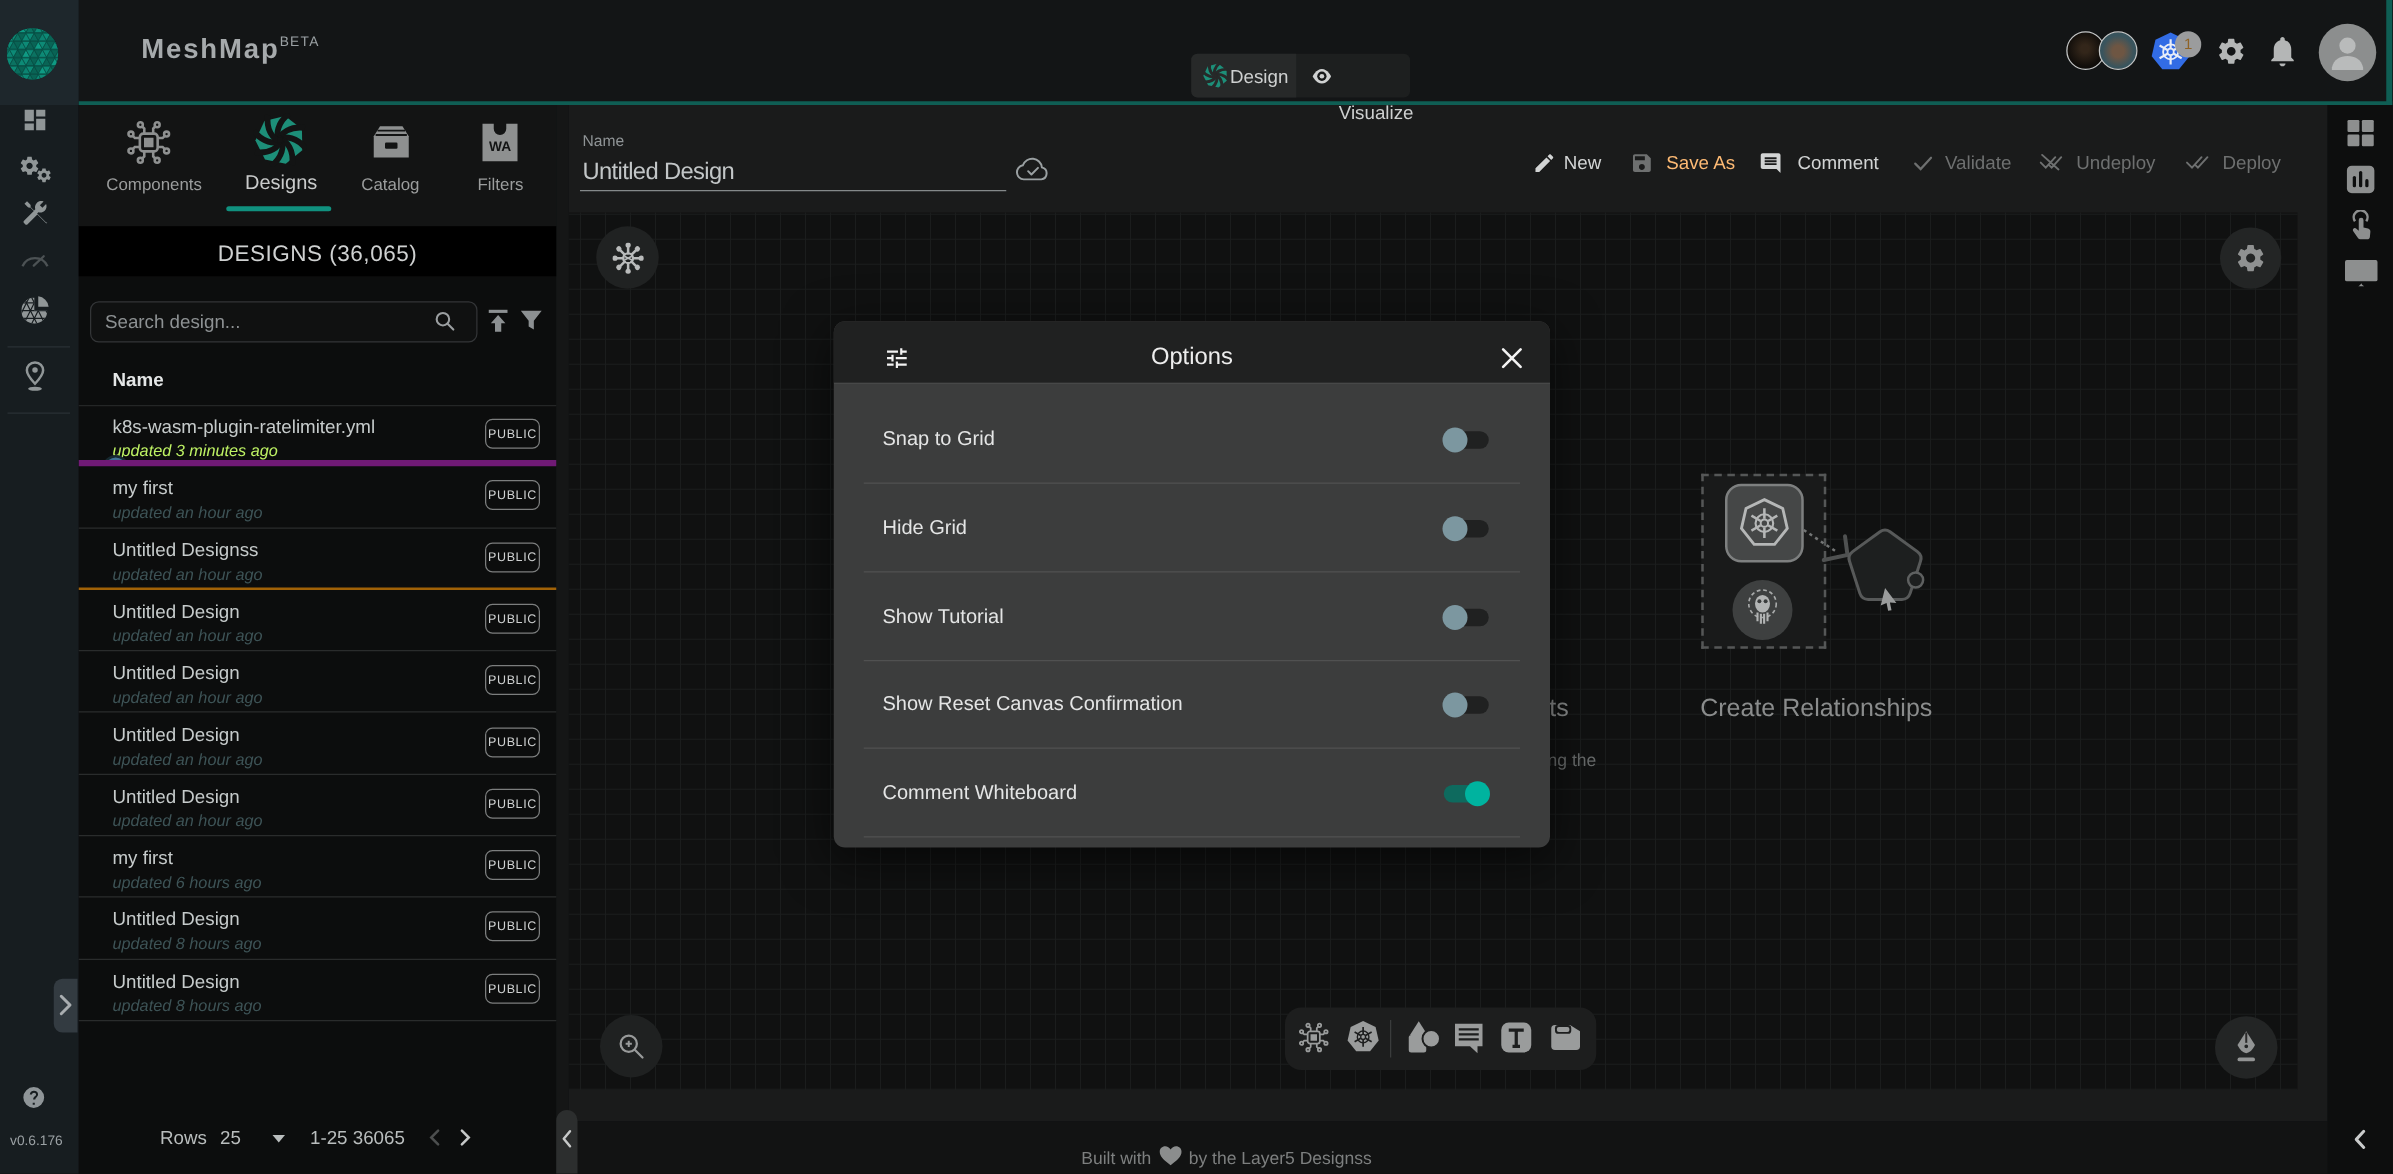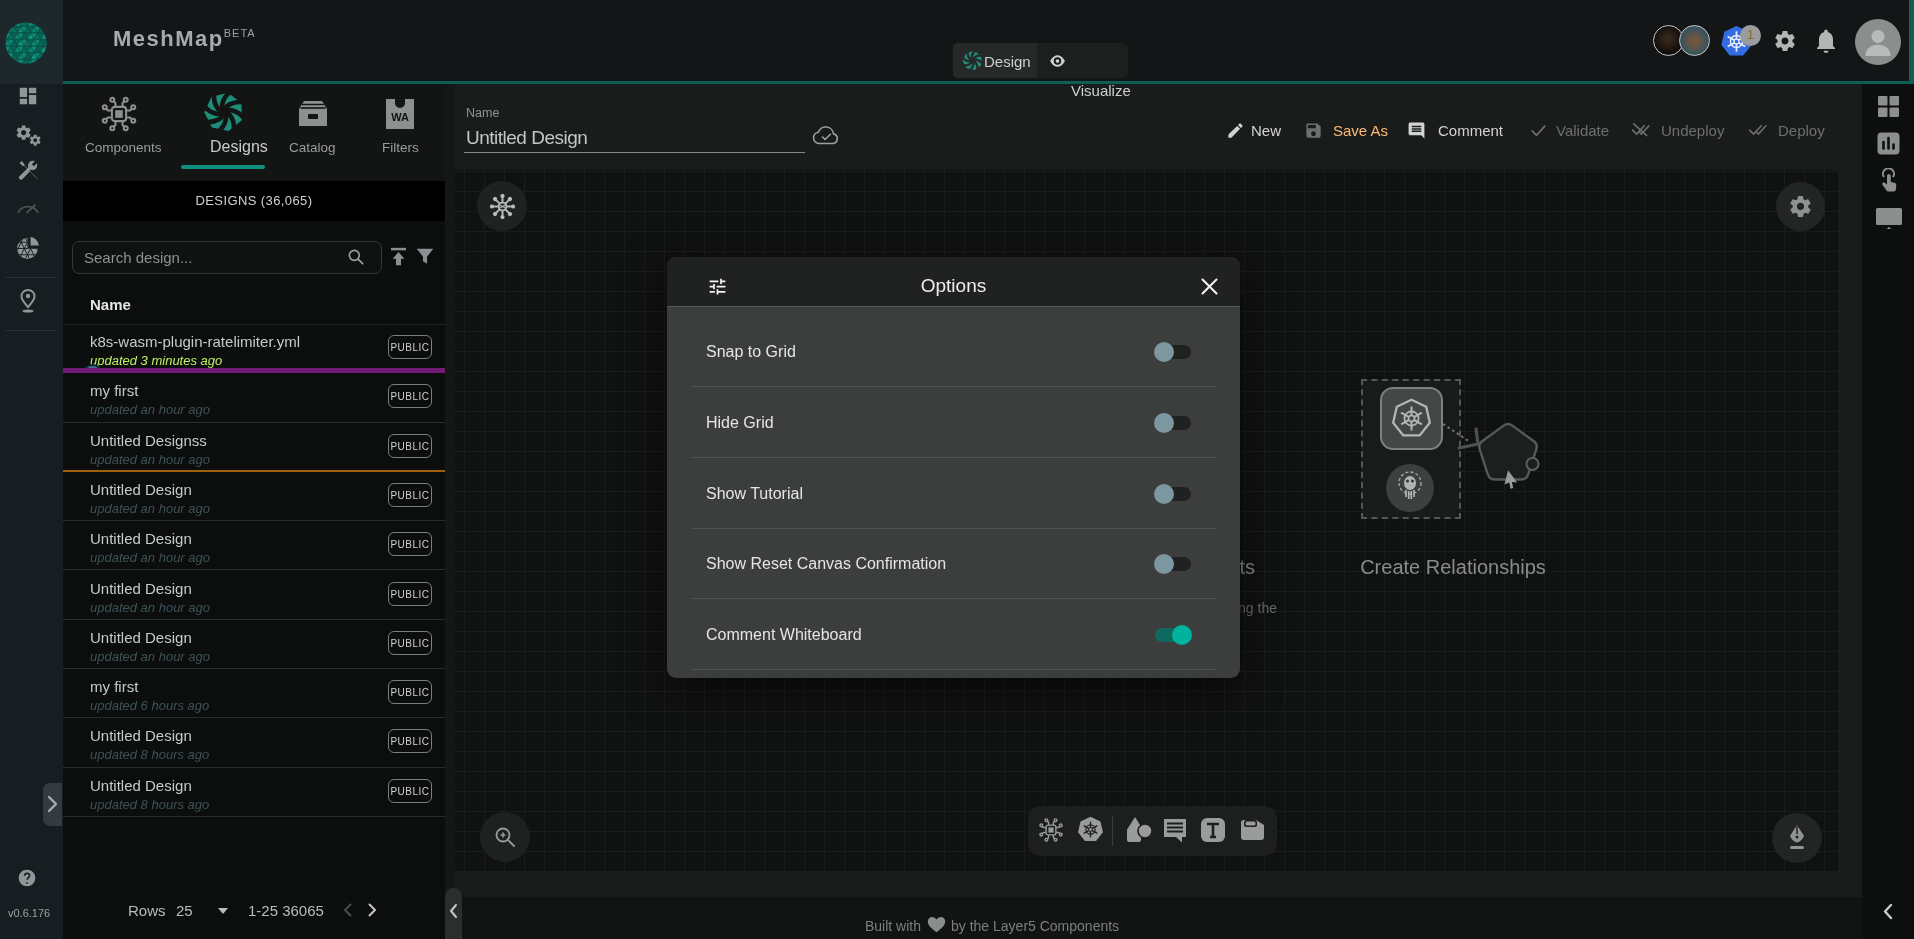--- a/index.html
+++ b/index.html
@@ -51,21 +51,21 @@
     <svg class="abs" style="left:1745px;top:121px" width="26" height="19" viewBox="0 0 24 24">
       <path fill="none" stroke="#6e7070" stroke-width="2.1" stroke-linecap="round" d="M1.5 12.5 L7 18 L17.5 6.5 M11 15.5 L13.5 18 L24 6.5" transform="scale(0.92)"></path>
     </svg>
       <div class="abs" style="left:1778px;top:122px;font-size:15px;color:#6e7070;">Deploy</div>
 
   <div class="abs" style="left:455px;top:897px;width:1459px;height:42px;background:#121313;"></div>
   <div class="abs" style="left:865px;top:918px;font-size:14px;color:#7d7f7f;">Built with</div>
   <svg class="abs" style="left:927px;top:916px;" width="19" height="18" viewBox="0 0 24 22">
     <path d="M12 20 C5 15 1 11 1 6.5 C1 3.4 3.4 1 6.5 1 C8.7 1 10.9 2.3 12 4.2 C13.1 2.3 15.3 1 17.5 1 C20.6 1 23 3.4 23 6.5 C23 11 19 15 12 20 Z" fill="#8b8d8d"></path>
   </svg>
-  <div class="abs" style="left:951px;top:918px;font-size:14px;color:#7d7f7f;">by the Layer5 Components</div>
+  <div class="abs" style="left:951px;top:918px;font-size:14px;color:#7d7f7f;">by the Layer5 Designss</div>
 
   <div class="abs" style="left:0;top:0;width:63px;height:939px;background:#171d20;"></div>
   <div class="abs" style="left:0;top:0;width:63px;height:84px;background:#1e272c;"></div>
   <div class="abs" id="meshlogo" style="left:5px;top:22px;">
       <svg width="42" height="42" viewBox="-21 -21 42 42">
         <defs>
           <clipPath id="cc">
             <circle r="20.5"></circle>
           </clipPath>
         </defs>
@@ -319,37 +319,37 @@
         <path d="M 0 2 C -4.5 -5 -2 -15.5 8 -23" stroke="#131414" stroke-width="5.1" fill="none" transform="rotate(45)"></path>
         <path d="M 0 2 C -4.5 -5 -2 -15.5 8 -23" stroke="#131414" stroke-width="5.1" fill="none" transform="rotate(90)"></path>
         <path d="M 0 2 C -4.5 -5 -2 -15.5 8 -23" stroke="#131414" stroke-width="5.1" fill="none" transform="rotate(135)"></path>
         <path d="M 0 2 C -4.5 -5 -2 -15.5 8 -23" stroke="#131414" stroke-width="5.1" fill="none" transform="rotate(180)"></path>
         <path d="M 0 2 C -4.5 -5 -2 -15.5 8 -23" stroke="#131414" stroke-width="5.1" fill="none" transform="rotate(225)"></path>
         <path d="M 0 2 C -4.5 -5 -2 -15.5 8 -23" stroke="#131414" stroke-width="5.1" fill="none" transform="rotate(270)"></path>
         <path d="M 0 2 C -4.5 -5 -2 -15.5 8 -23" stroke="#131414" stroke-width="5.1" fill="none" transform="rotate(315)"></path>
         <circle r="2.6" fill="#131414"></circle>
       </svg>
     </div>
-    <div class="abs" style="left:196px;top:138px;font-size:16px;color:#c9cbcb;margin-left:14px;">Designs</div>
+    <div class="abs" style="left:196px;top:138px;font-size:16px;color:#c9cbcb;">Designs</div>
     <svg class="abs" style="left:295px;top:97px" width="36" height="34" viewBox="0 0 36 34">
     <path d="M4 12 L9 4 L27 4 L32 12 L32 29 L4 29 Z" fill="#8e9090"></path>
     <path d="M5.5 11 L30.5 11" stroke="#131414" stroke-width="1.6"></path>
     <path d="M7 7.5 L29 7.5" stroke="#131414" stroke-width="1.4"></path>
     <rect x="13" y="17" width="10" height="5" rx="1" fill="#131414"></rect>
   </svg>
     <div class="abs" style="left:289px;top:140px;font-size:13.5px;color:#9b9d9d;">Catalog</div>
     <svg class="abs" style="left:383px;top:96px" width="34" height="36" viewBox="0 0 34 36">
     <path d="M3 3 L12 3 L12 7 A5 5 0 0 0 22 7 L22 3 L31 3 L31 33 L3 33 Z" fill="#8e9090"></path>
     <text x="17" y="25" font-size="11" font-weight="bold" fill="#131414" text-anchor="middle" font-family="Liberation Sans">WA</text>
   </svg>
     <div class="abs" style="left:382px;top:140px;font-size:13.5px;color:#9b9d9d;">Filters</div>
   <div class="abs" style="left:181px;top:165px;width:84px;height:4px;background:#10917f;border-radius:2px;"></div>
 
   <div class="abs" style="left:63px;top:181px;width:382px;height:40px;background:#000;"></div>
-  <div class="abs" style="left:63px;top:193px;width:382px;text-align:center;font-size:13px;color:#cfd1d1;letter-spacing:0.4px;">DESIGNS (36,065)</div>
+  <div class="abs" style="left:63px;top:193px;width:382px;text-align:center;font-size:18px;color:#cfd1d1;letter-spacing:0.4px;">DESIGNS (36,065)</div>
 
   <div class="abs" style="left:72px;top:241px;width:310px;height:33px;border:1px solid #333537;border-radius:7px;background:#101111;"></div>
   <div class="abs" style="left:84px;top:249px;font-size:15px;color:#8d9193;">Search design...</div>
   <svg class="abs" style="left:346px;top:247px;" width="20" height="20" viewBox="0 0 24 24">
     <circle cx="10" cy="10" r="6" fill="none" stroke="#9b9fa1" stroke-width="2"></circle>
     <path d="M14.5 14.5 L20 20" stroke="#9b9fa1" stroke-width="2" stroke-linecap="round"></path>
   </svg>
   <svg class="abs" style="left:390px;top:247px;" width="17" height="20" viewBox="0 0 20 24">
     <rect x="1" y="1" width="18" height="3" fill="#8c9092"></rect>
     <path d="M10 6 L17 14 L13 14 L13 22 L7 22 L7 14 L3 14 Z" fill="#8c9092"></path>

